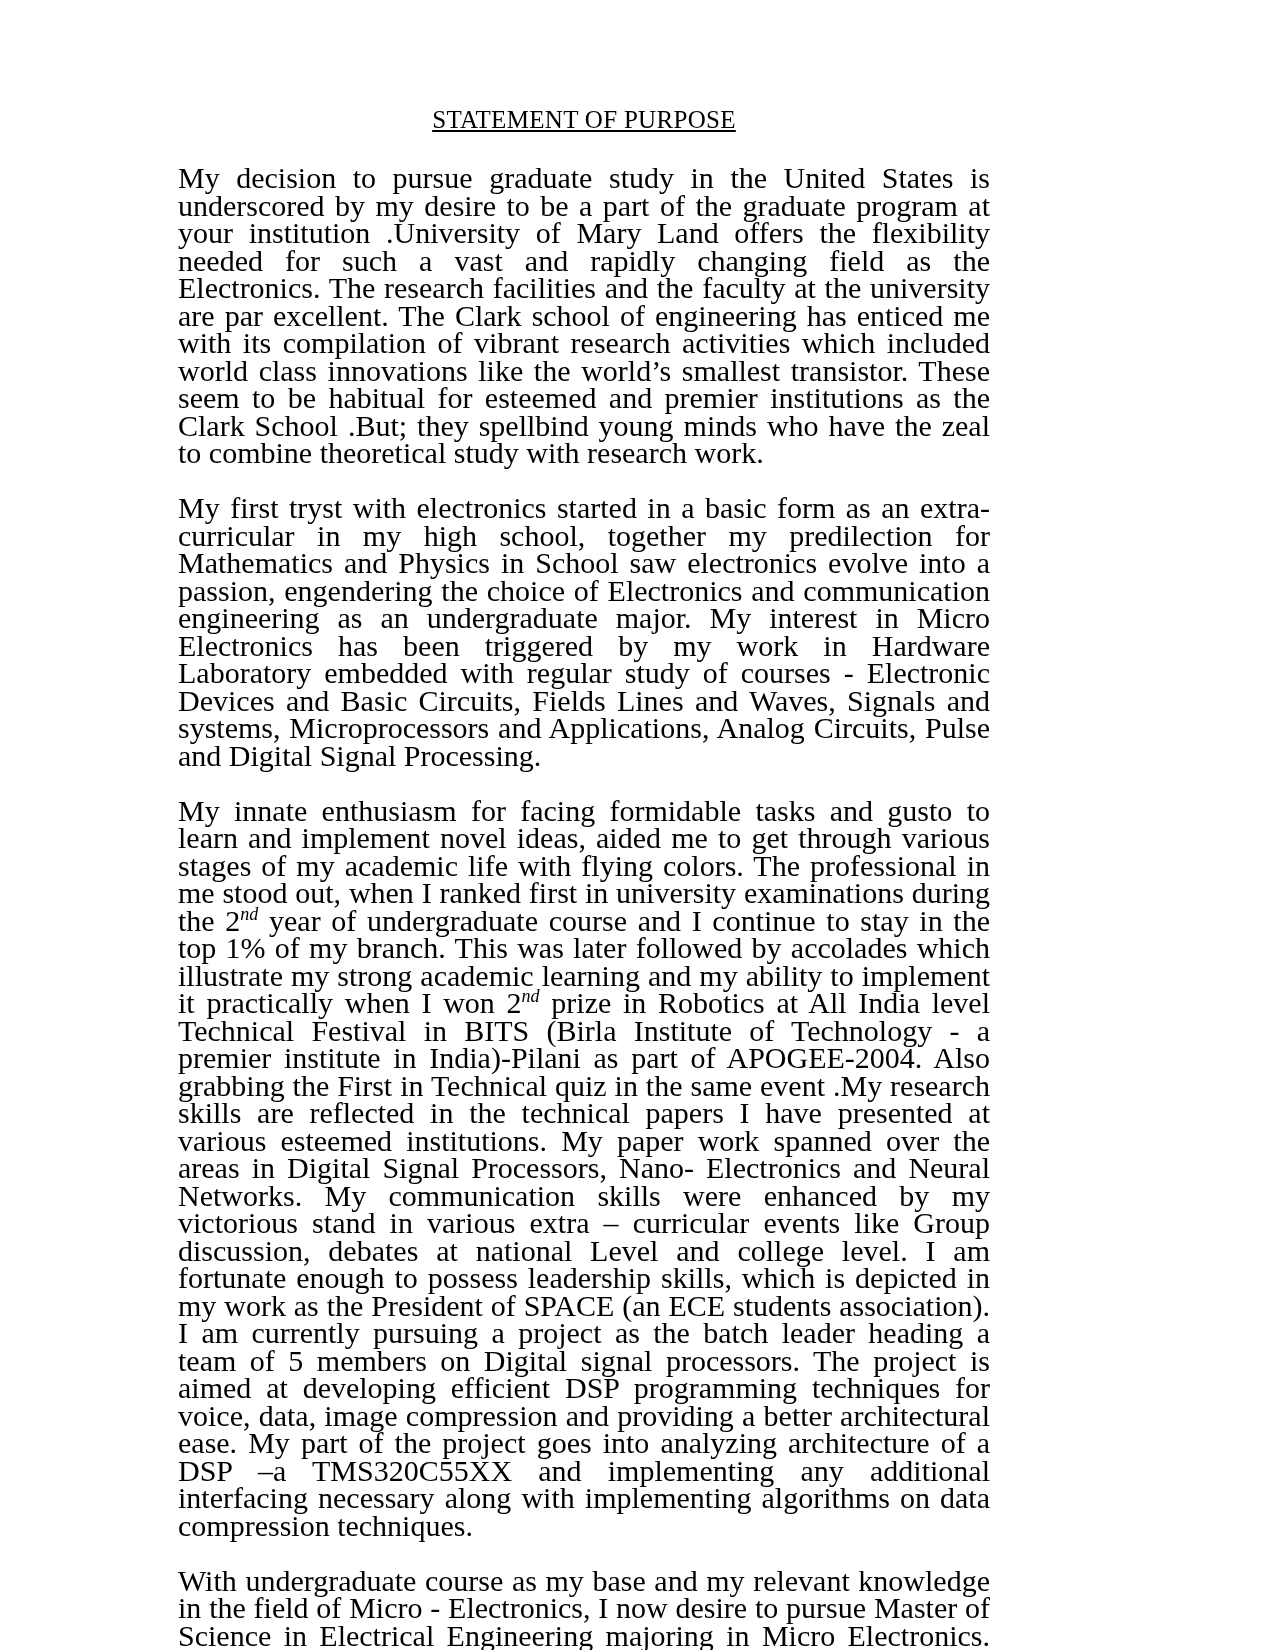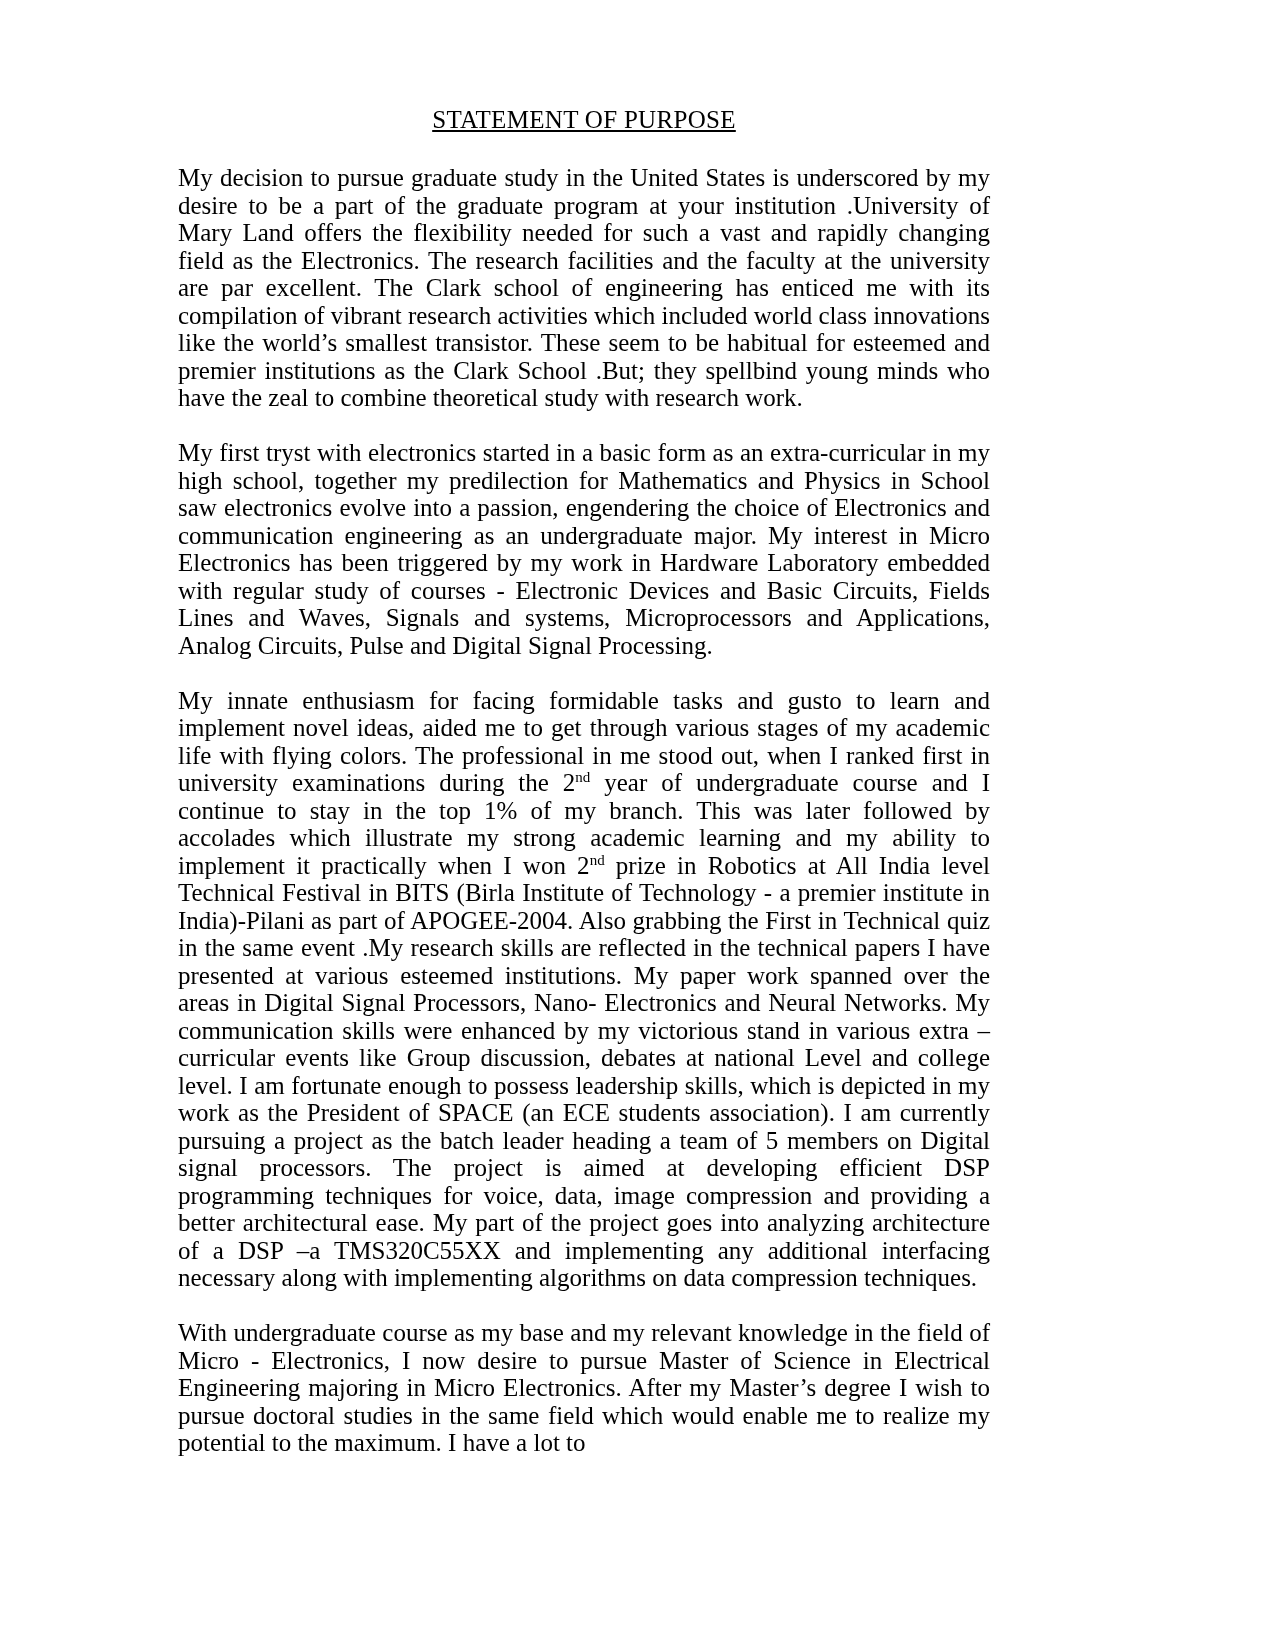--- a/index.html
+++ b/index.html
@@ -22,29 +22,30 @@
   }
   .title {
     font-size: 25px;
     font-weight: normal;
     text-align: center;
     text-decoration: underline;
     margin: 0 0 30px 0;
     letter-spacing: 0.3px;
   }
   .para {
-    font-size: 25px;
+    font-size: 30px;
     line-height: 27.5px;
     text-align: justify;
     margin: 0 0 27.5px 0;
   }
   .para sup {
     font-size: 60%;
     line-height: 0;
     vertical-align: super;
+    font-style: italic;
   }
 </style>
 </head>
 <body>
 
 <div class="page">
   <h1 class="title">STATEMENT OF PURPOSE</h1>
 
   <p class="para">My decision to pursue graduate study in the United States is underscored by my desire to be a part of the graduate program at your institution .University of Mary Land offers the flexibility needed for such a vast and rapidly changing field as the Electronics. The research facilities and the faculty at the university are par excellent. The Clark school of engineering has enticed me with its compilation of vibrant research activities which included world class innovations like the world’s smallest transistor. These seem to be habitual for esteemed and premier institutions as the Clark School .But; they spellbind young minds who have the zeal to combine theoretical study with research work.</p>
 

